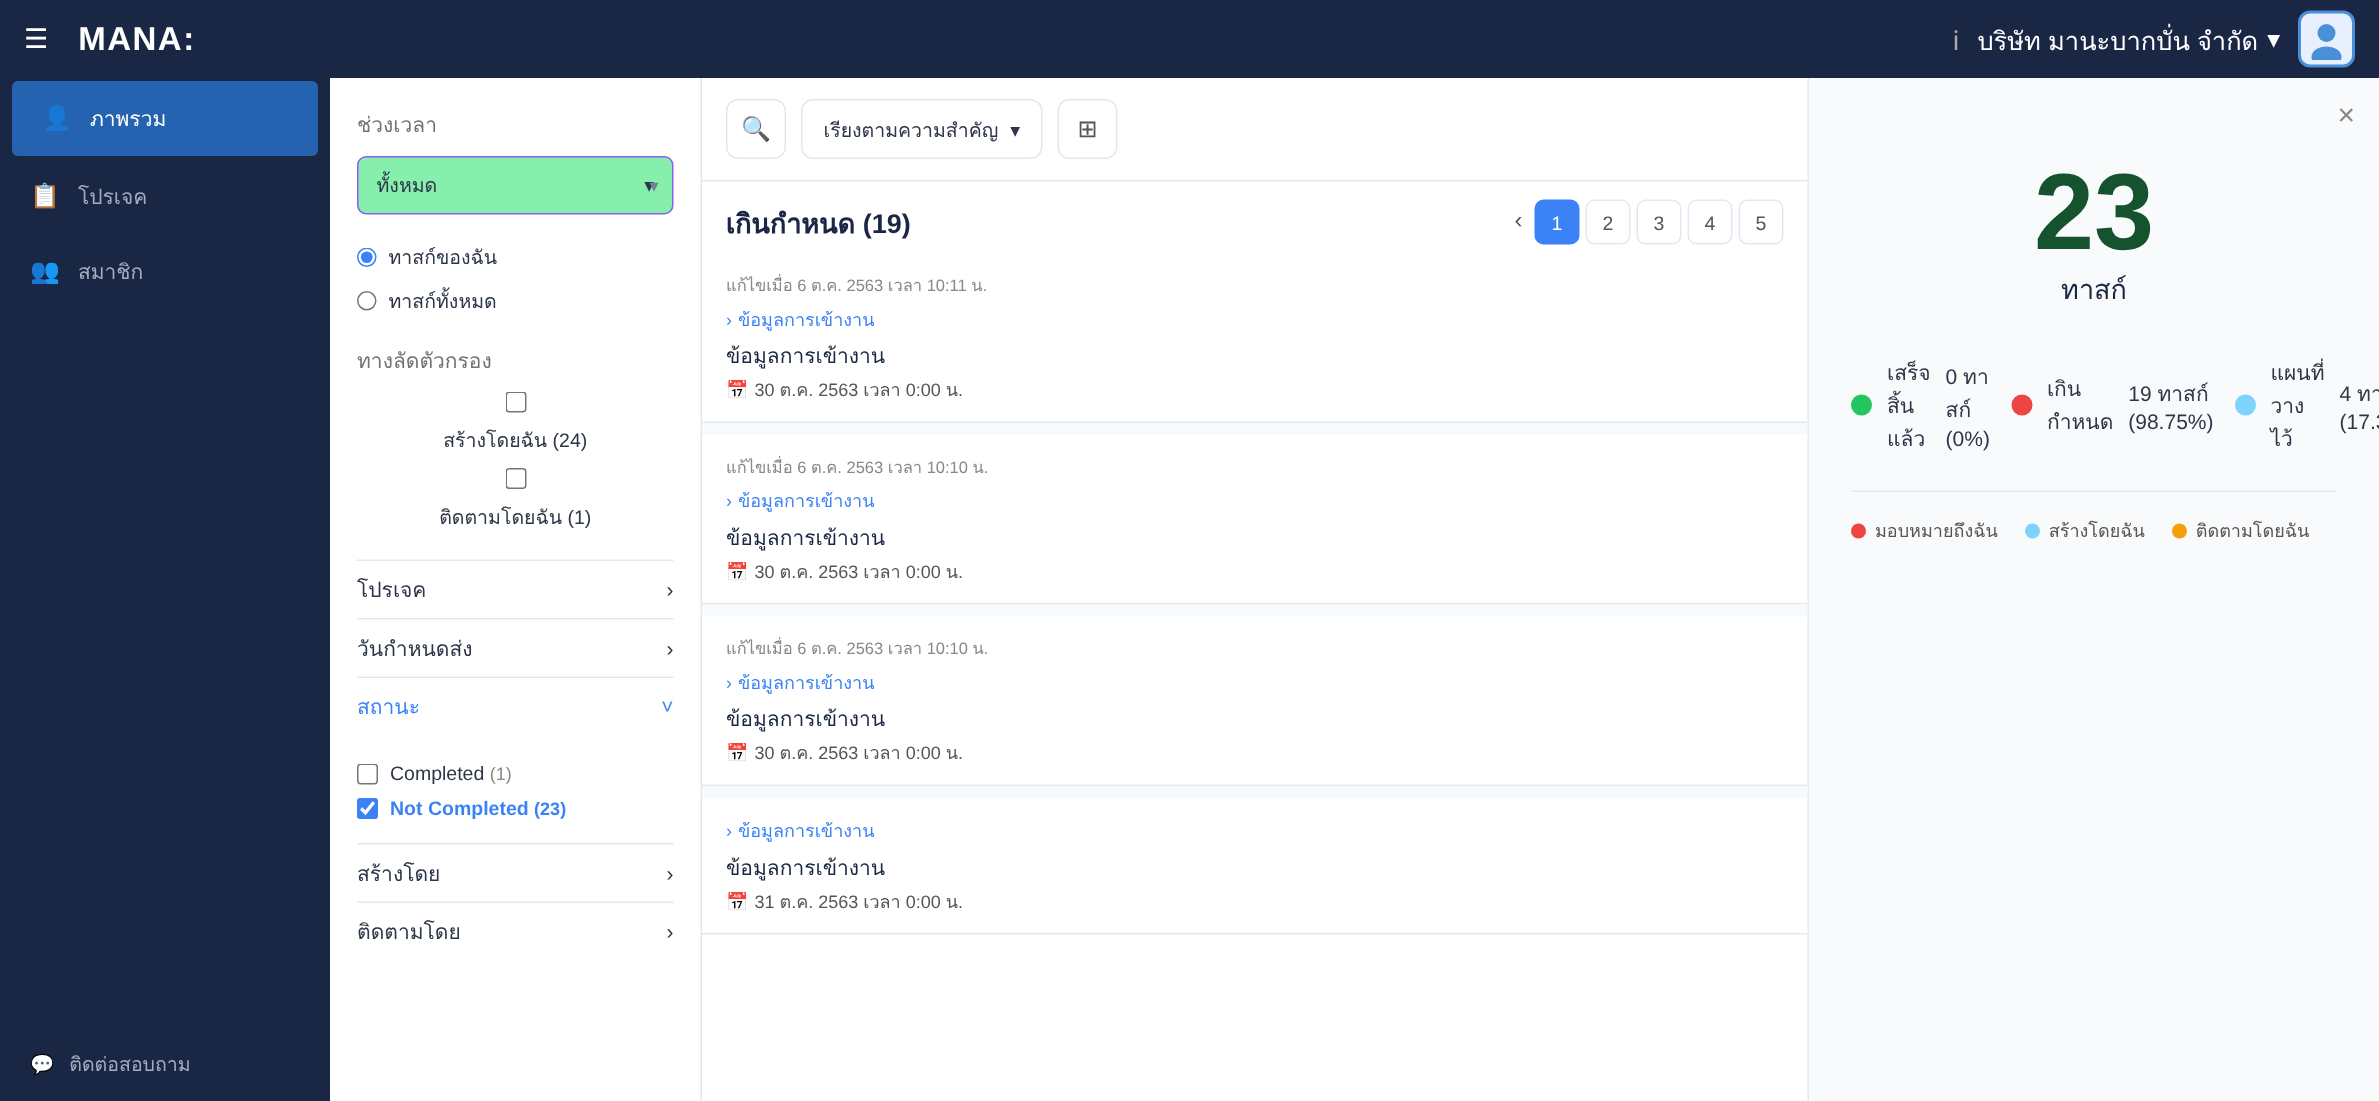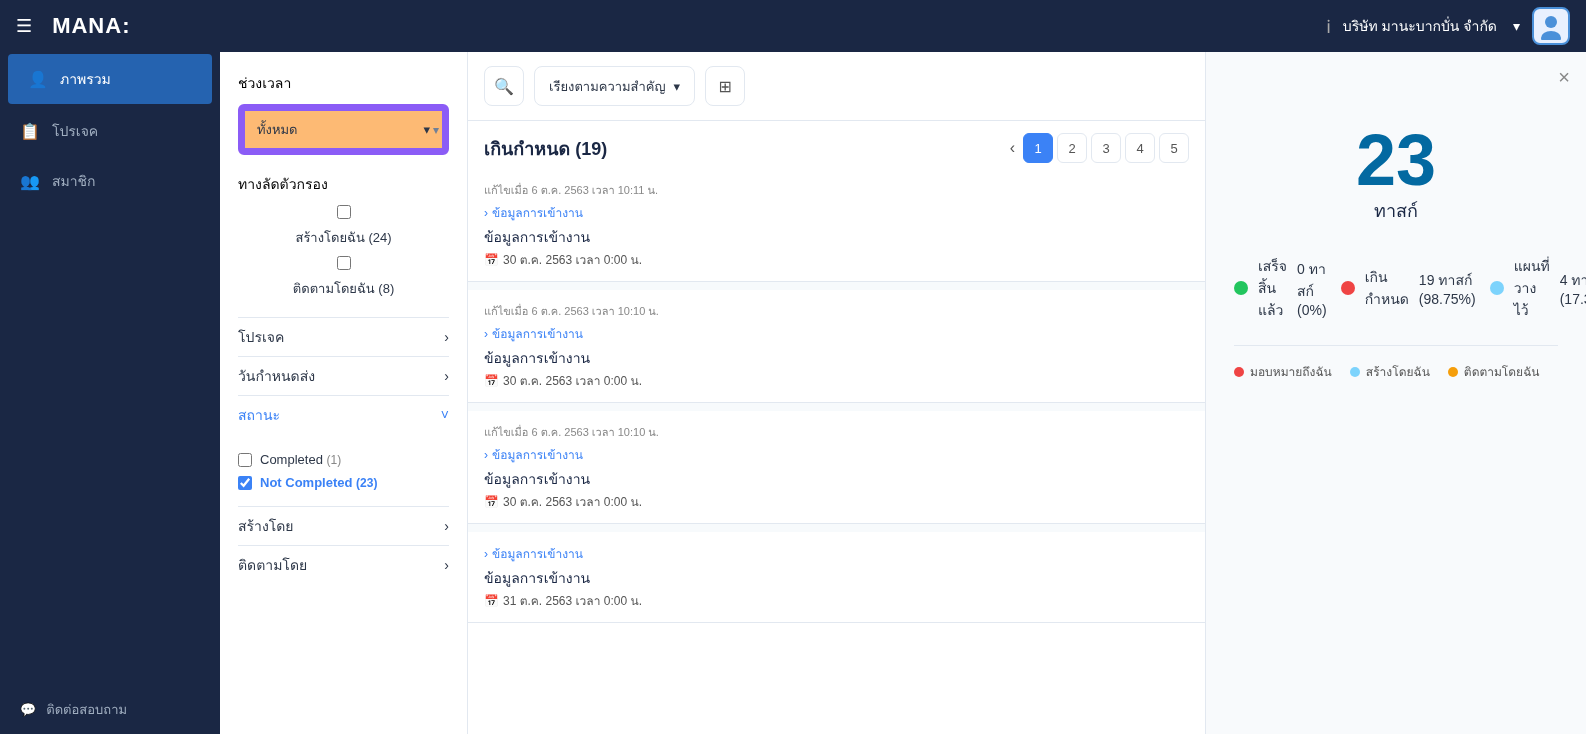--- a/index.html
+++ b/index.html
@@ -20,23 +20,23 @@
     .hamburger { color: #fff; font-size: 18px; cursor: pointer; }
     .logo { color: #fff; font-size: 22px; font-weight: bold; letter-spacing: 1px; }
     .top-nav-right { display: flex; align-items: center; gap: 12px; }
     .info-icon { color: #aaa; font-size: 18px; cursor: pointer; }
     .company-btn {
       background: transparent;
       border: none;
       color: #fff;
       display: flex;
       align-items: center;
-      gap: 16px;
+      gap: 6px;
       cursor: pointer;
-      font-size: 14px;
+      font-size: 17px;
     }
     .avatar-btn {
       width: 38px; height: 38px; border-radius: 8px;
       background: #e8f0fe;
       display: flex; align-items: center; justify-content: center;
       cursor: pointer; overflow: hidden;
       border: 2px solid #4a90d9;
     }
 
     
@@ -71,31 +71,31 @@
 
     
     .filter-panel {
       width: 248px;
       background: #fff;
       padding: 20px 18px;
       overflow-y: auto;
       flex-shrink: 0;
       border-right: 1px solid #e2e8f0;
     }
-    .filter-section-title { font-size: 14px; color: #000000; margin-bottom: 10px; font-weight: 500; }
+    .filter-section-title { font-size: 14px; color: #737373; margin-bottom: 10px; font-weight: 500; }
     .filter-dropdown-wrapper { position: relative; margin-bottom: 18px; }
     .filter-dropdown-wrapper::after {
       content: '▾';
       position: absolute; right: 10px; top: 50%; transform: translateY(-50%);
       color: #718096; pointer-events: none; font-size: 12px;
     }
     .filter-dropdown-btn {
       width: 100%; padding: 8px 12px;
-      border: 7px solid #8b5cf6; border-radius: 6px;
-      background: #fdba74; font-size: 13px; color: #2d3748;
+      border: 1px solid #8b5cf6; border-radius: 6px;
+      background: #86efac; font-size: 13px; color: #2d3748;
       cursor: pointer; text-align: left; display: flex; justify-content: space-between; align-items: center;
     }
     .radio-group { margin-bottom: 18px; }
     .radio-item { display: flex; align-items: center; gap: 8px; margin-bottom: 8px; cursor: pointer; font-size: 13px; color: #2d3748; }
     .radio-item input[type=radio] { accent-color: #3b82f6; }
     .shortcut-section { margin-bottom: 18px; }
     .checkbox-item { display: flex; align-items: center; gap: 8px; margin-bottom: 8px; cursor: pointer; font-size: 13px; color: #2d3748; flex-direction: column; }
     .checkbox-item input[type=checkbox] { accent-color: #3b82f6; width: 14px; height: 14px; }
     .filter-collapsible { display: flex; justify-content: space-between; align-items: center; cursor: pointer; padding: 8px 0; border-top: 1px solid #e2e8f0; font-size: 14px; color: #2d3748; }
     .filter-collapsible.blue { color: #3b82f6; }
@@ -181,21 +181,21 @@
       display: flex;
       flex-direction: column;
       gap: 0;
       position: relative;
       overflow-y: auto;
     }
     .close-btn {
       position: absolute; top: 14px; right: 16px;
       background: none; border: none; font-size: 20px; cursor: pointer; color: #888;
     }
-    .stats-number { font-size: 72px; font-weight: 700; color: #0369a1; text-align: center; line-height: 1; margin-top: 48px; }
+    .stats-number { font-size: 72px; font-weight: 700; color: #14532d; text-align: center; line-height: 1; margin-top: 30px; }
     .stats-label { font-size: 18px; color: #1a2744; text-align: center; margin-bottom: 30px; }
     .stats-rows { display: flex; flex-direction: row; gap: 14px; margin-bottom: 24px; }
     .stats-row { display: flex; align-items: center; gap: 10px; }
     .dot { width: 14px; height: 14px; border-radius: 50%; flex-shrink: 0; }
     .dot-green { background: #22c55e; }
     .dot-red { background: #ef4444; }
     .dot-blue { background: #7dd3fc; }
     .stats-row-label { flex: 1; font-size: 14px; color: #2d3748; }
     .stats-row-value { font-size: 14px; color: #2d3748; font-weight: 500; }
     .legend-row {
@@ -264,30 +264,40 @@
     <div class="filter-panel">
 
       <div class="filter-section-title">ช่วงเวลา</div>
       <div class="filter-dropdown-wrapper">
         <button class="filter-dropdown-btn">
           <span>ทั้งหมด</span>
           <span>▾</span>
         </button>
       </div>
 
+      <div class="radio-group">
+        <label class="radio-item">
+          <input type="radio" name="task-scope" checked="" style="">
+          <span>ทาสก์ของฉัน</span>
+        </label>
+        <label class="radio-item">
+          <input type="radio" name="task-scope" style="">
+          <span>ทาสก์ทั้งหมด</span>
+        </label>
+      </div>
 
       <div class="shortcut-section">
         <div class="filter-section-title">ทางลัดตัวกรอง</div>
         <label class="checkbox-item">
           <input type="checkbox" style="">
           <span>สร้างโดยฉัน (24)</span>
         </label>
         <label class="checkbox-item">
           <input type="checkbox" style="">
-          <span>ติดตามโดยฉัน (8)</span>
+          <span>ติดตามโดยฉัน (1)</span>
         </label>
       </div>
 
       <div class="filter-collapsible">
         <span>โปรเจค</span>
         <span>›</span>
       </div>
 
       <div class="filter-collapsible">
         <span>วันกำหนดส่ง</span>

